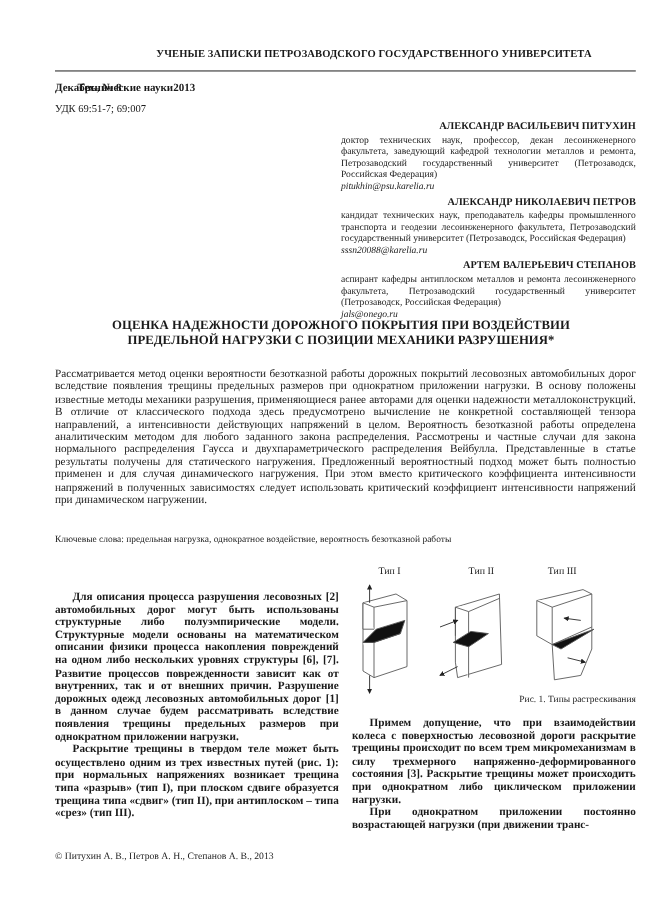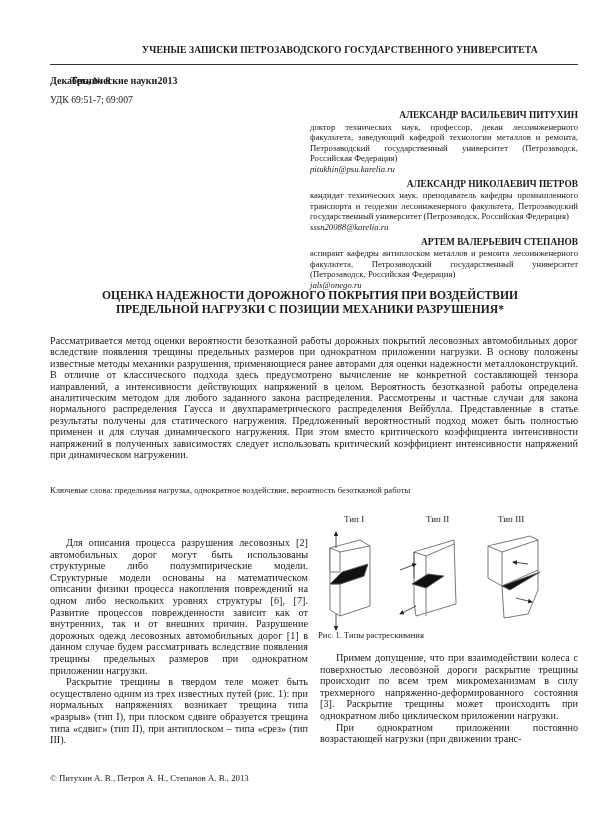--- a/index.html
+++ b/index.html
@@ -11,26 +11,26 @@
   .issue-row { left:50px; width:528px; top:75px; display:flex; font-weight:bold; font-size:10px; }
   .udk { left:50px; top:94px; font-size:9.6px; }
   .authors { left:310px; width:268px; top:110px; font-size:8.7px; line-height:10.6px; }
   .author-name { text-align:right; font-weight:bold; font-size:9.4px; margin-bottom:1px; }
   .author-desc { text-align:justify; }
   .author-email { font-style:italic; margin-bottom:4px; }
   .title { left:40px; width:540px; top:289px; text-align:center; font-weight:bold; font-size:11.6px; line-height:14px; }
   .abstract { left:50px; width:528px; top:335px; font-size:10.2px; line-height:11.4px; text-align:justify; }
   .keywords { left:50px; width:528px; top:485px; font-size:8.6px; }
   .col { font-size:10.2px; line-height:11.6px; text-align:justify; }
-  .col p { margin:0; text-indent:16px; }
+  .col p { margin:0; text-indent:16px;font-weight:bold; }
   .col-left { left:50px; width:258px; top:537px; }
   .col-right { left:320px; width:258px; top:652px; }
   .figure { left:318px; width:260px; top:514px; height:132px; }
   .fig-label { position:absolute; top:0; font-size:9px; }
-  .fig-caption { left:318px; width:260px; top:630px; text-align:left; font-size:8.6px; }
+  .fig-caption { left:318px; width:260px; top:630px; text-align:right; font-size:8.6px; }
   .copyright { left:50px; top:773px; font-size:8.8px; }
 </style>
 </head>
 <body>
 
 <div class="abs journal">УЧЕНЫЕ ЗАПИСКИ ПЕТРОЗАВОДСКОГО ГОСУДАРСТВЕННОГО УНИВЕРСИТЕТА</div>
 <div class="abs rule"></div>
 <div class="abs issue-row">
   <span>Декабрь, № 8</span>
   <span style="margin-left:-40px">Технические науки</span>

